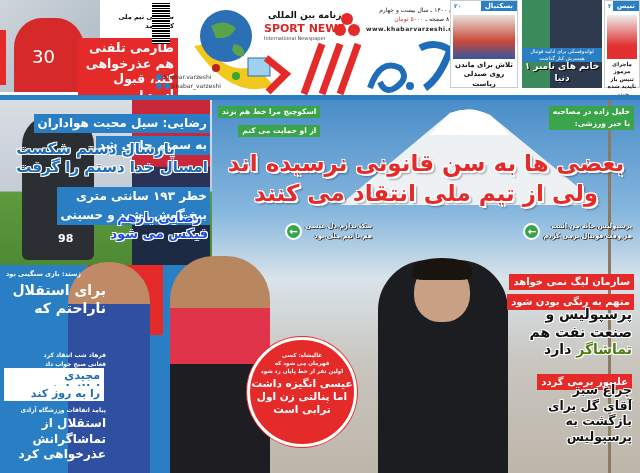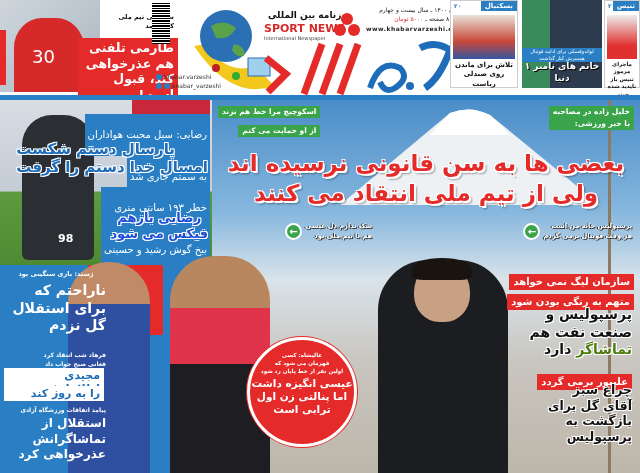--- a/index.html
+++ b/index.html
@@ -29,30 +29,30 @@
 .teaser{top:0;height:88px;background:#fff;border:1px solid #ccc}
 .teaser .img{position:absolute;left:2px;top:14px;right:2px;height:44px}
 .teaser .tag{position:absolute;right:0;top:0;background:#2a7fc4;color:#fff;font-size:7px;font-weight:bold;padding:1px 4px}
 .teaser .pg{position:absolute;left:3px;top:1px;font-size:6px;color:#2a7fc4;font-weight:bold}
 .teaser .cap{position:absolute;left:2px;right:2px;top:60px;font-size:7px;line-height:1.35;text-align:center;color:#111;font-weight:bold}
 
 .left-photo{left:0;top:100px;width:212px;height:165px;background:linear-gradient(180deg,#d9dde4 0%,#c4ccd6 55%,#5e9a3e 56%,#4d8a32 100%)}
 .gk{left:22px;top:115px;width:72px;height:145px;background:#2b2f33;border-radius:30px 30px 6px 6px}
 .gk-num{left:58px;top:232px;color:#fff;font-size:11px;font-weight:bold;direction:ltr}
 .red-player{left:132px;top:100px;width:78px;height:165px;background:linear-gradient(180deg,#c9283a 0%,#c9283a 40%,#2a3356 41%,#2a3356 62%,#d4a07a 63%,#d4a07a 75%,#1d2a44 76%)}
-.blue-label{background:#2a7fc4;color:#fff;font-size:10px;font-weight:normal;padding:14px 3px;white-space:nowrap}
+.blue-label{background:#2a7fc4;color:#fff;font-size:12px;font-weight:bold;padding:1px 3px;white-space:nowrap}
 .lp-k1{right:430px;top:114px;text-align:right;line-height:1.4}
 .lp-h1{right:432px;top:140px;color:#1f6db8;font-size:15px;font-weight:bold;line-height:1.2;text-align:left;text-shadow:1px 1px 0 #fff,-1px -1px 0 #fff,1px -1px 0 #fff,-1px 1px 0 #fff}
 .lp-k2{right:430px;top:187px;line-height:1.4}
 .lp-h2{right:432px;top:210px;color:#1d4ed8;font-size:13px;font-weight:bold;line-height:1.2;text-align:center;text-shadow:1px 1px 0 #fff,-1px -1px 0 #fff,1px -1px 0 #fff,-1px 1px 0 #fff}
 .lower-left{left:0;top:265px;width:200px;height:208px;background:#2a7fc4}
 .ll-red{left:88px;top:265px;width:75px;height:70px;background:#e52a2a}
 .bluep{left:68px;top:262px;width:82px;height:211px;background:linear-gradient(180deg,#c08a66 0 20%,#2f4fa0 20% 100%);border-radius:40px 40px 0 0}
 .redp{left:170px;top:256px;width:100px;height:217px;background:linear-gradient(180deg,#b8875f 0 24%,#e0344a 24% 50%,#1e1e22 50% 100%);border-radius:44px 44px 0 0}
-.ll-k{left:6px;top:270px;width:100px;text-align:center;color:#fff;font-size:6.5px;font-weight:bold}
+.ll-k{left:6px;top:270px;width:100px;text-align:left;color:#fff;font-size:6.5px;font-weight:bold}
 .ll-h{left:6px;top:282px;width:100px;text-align:right;color:#fff;font-size:14px;font-weight:bold;line-height:1.25}
 .ll-k2{left:6px;top:350px;width:100px;text-align:right;color:#fff;font-size:6px;line-height:1.5;font-weight:bold}
 .ll-box{left:4px;width:100px;background:#fff;color:#1f6db8;font-size:11px;font-weight:bold;text-align:right;padding:1px 4px}
 .ll-k3{left:6px;top:406px;width:100px;text-align:right;color:#fff;font-size:6px;font-weight:bold}
 .ll-h3{left:6px;top:416px;width:100px;text-align:right;color:#fff;font-size:12px;font-weight:bold;line-height:1.3}
 .circle{left:247px;top:337px;width:110px;height:110px;border-radius:50%;background:#e52a2a;border:3px solid #fff;box-shadow:0 0 0 1px #e52a2a;color:#fff;text-align:center;padding-top:12px}
 .circle .k{font-size:5.6px;line-height:1.4;font-weight:bold}
 .circle .h{font-size:10.5px;font-weight:bold;line-height:1.2;margin-top:2px}
 
 .main-photo{left:212px;top:100px;width:428px;height:373px;background:linear-gradient(180deg,#4a8dc8 0%,#86b7de 30%,#d9e3ea 48%,#c9c6c0 70%,#bdb6aa 100%)}
@@ -184,23 +184,22 @@
 <div class="abs lower-left"></div>
 <div class="abs ll-red"></div>
 <div class="abs bluep"></div>
 <div class="abs redp"></div>
 <div class="abs man"></div>
 <div class="abs man-face"></div>
 <div class="abs man-hair"></div>
 
 <div class="abs ll-k">ژستد: بازی سنگینی بود</div>
 <div class="abs ll-h">
+  <div>برای استقلال</div>
   <div>ناراحتم که</div>
-  <div>برای استقلال</div>
-  <div>گل نزدم</div>
 </div>
 <div class="abs ll-k2">
   <div>فرهاد شب انتقاد کرد</div>
   <div>فغانی صبح جواب داد</div>
 </div>
 <div class="abs ll-box" style="top:368px">مجیدی اطلاعاتش</div>
 <div class="abs ll-box" style="top:386px">را به روز کند</div>
 <div class="abs ll-k3">پیامد اتفاقات ورزشگاه آزادی</div>
 <div class="abs ll-h3">
   <div>استقلال از</div>

